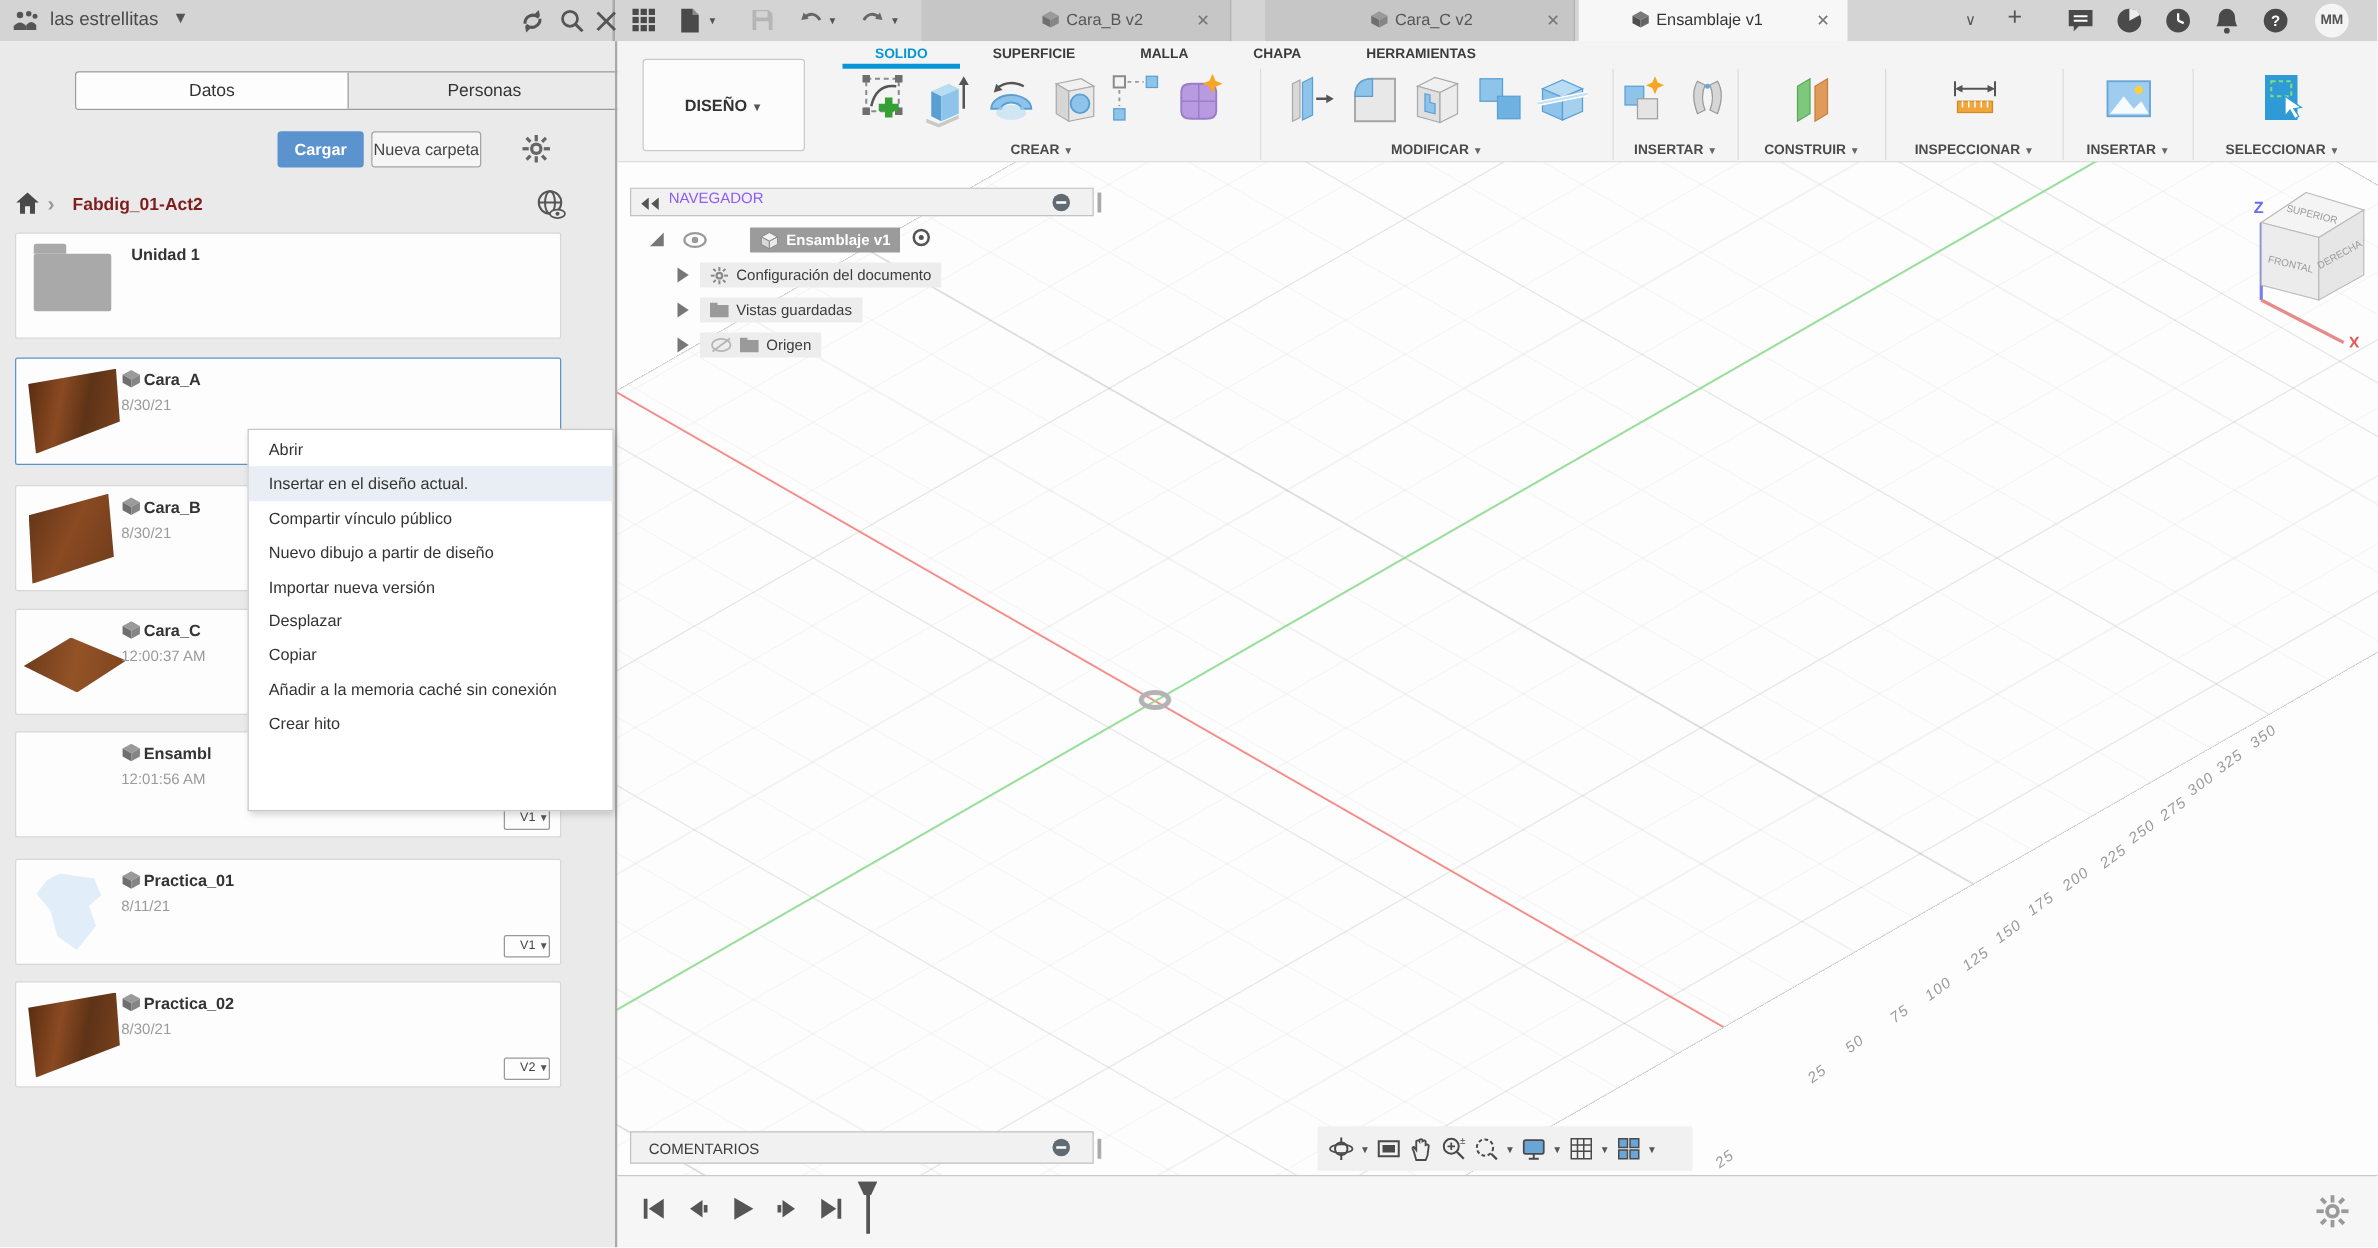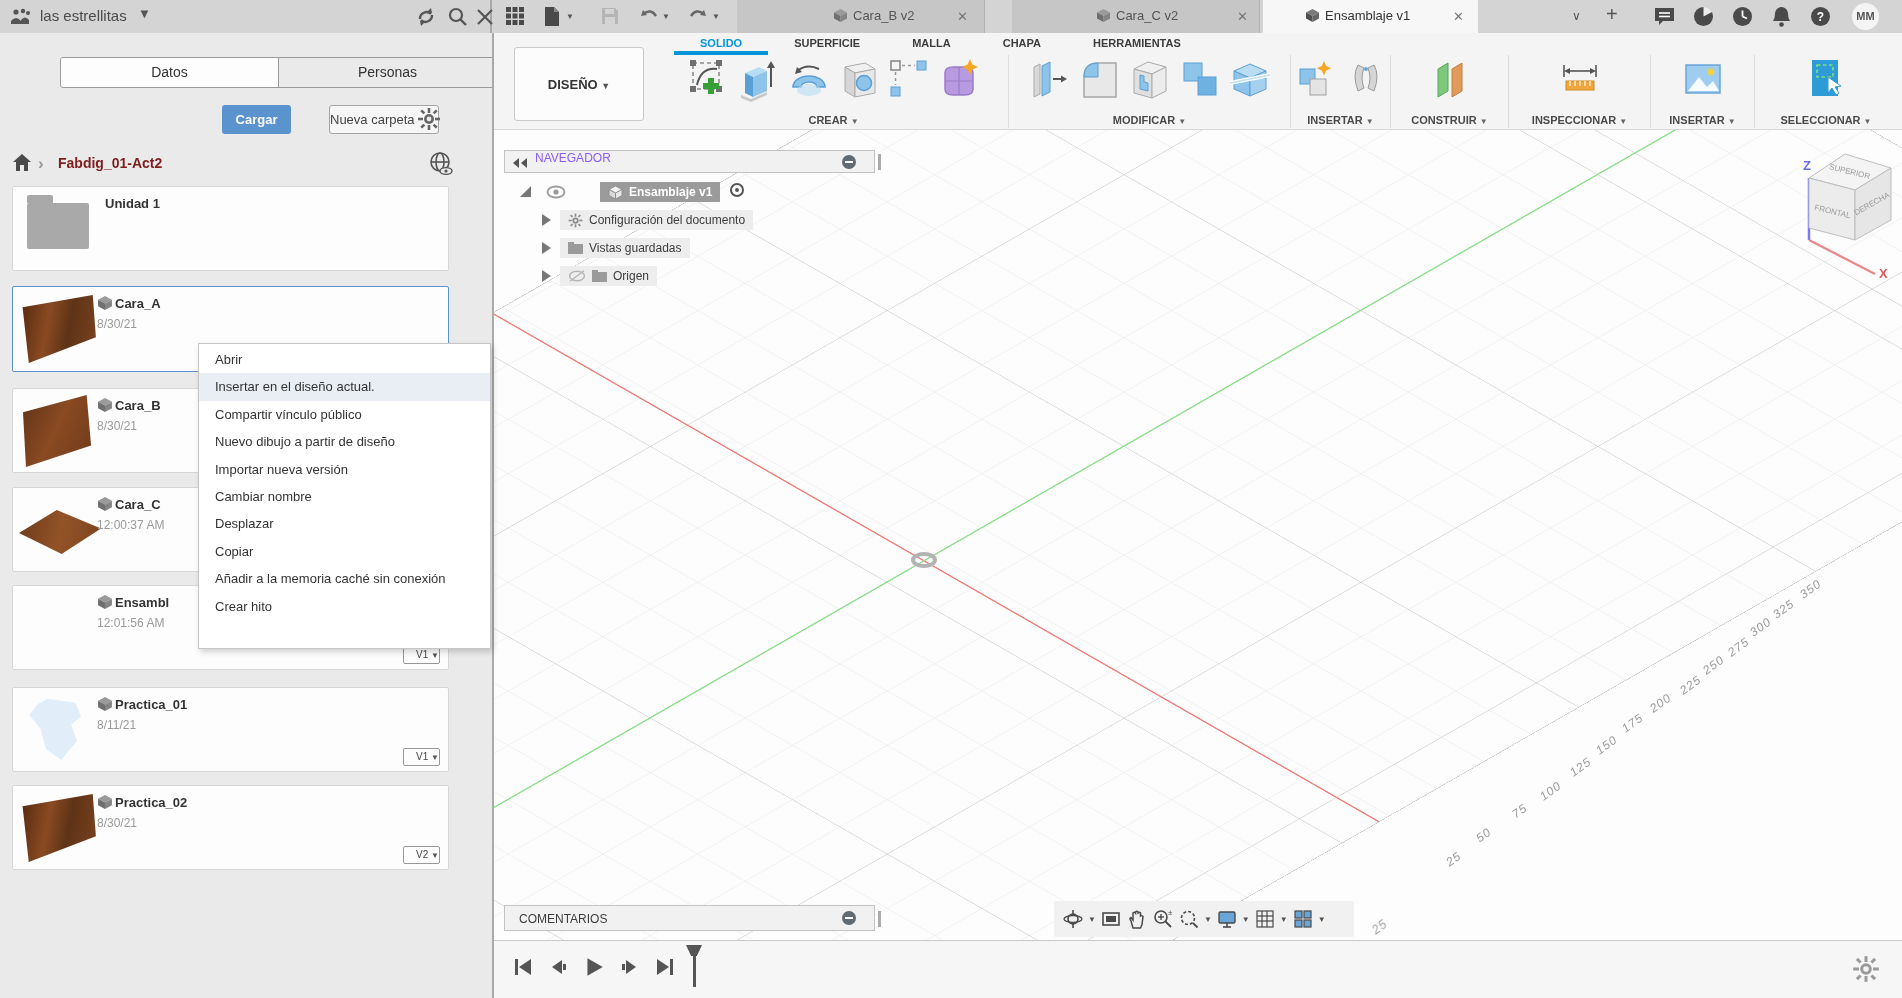--- a/index.html
+++ b/index.html
@@ -21,21 +21,21 @@
   .cube-glyph { display:inline-block; }
   .tb-right-ic { position:absolute; top:5px; width:24px; height:24px; }
   .avatar { position:absolute; left:1852px; top:3px; width:27px; height:27px; background:#f4f4f4; border-radius:50%; text-align:center; line-height:27px; font-size:11px; font-weight:bold; color:#555; }
 
   
   .left-panel { position:absolute; left:0; top:33px; width:492px; height:965px; background:#eaeaea; }
   .seg { position:absolute; left:12px; top:24px; width:437px; height:31px; border:1px solid #9a9a9a; border-radius:3px; display:flex; overflow:hidden;margin-left:48px; }
   .seg > div { flex:1; text-align:center; line-height:29px; font-size:14px; color:#333; }
   .seg .on { background:#fdfdfd; border-right:1px solid #9a9a9a; }
   .btn-blue { position:absolute; left:222px; top:72px; width:69px; height:29px; background:#5b93cf; border-radius:3px; color:#fff; font-weight:bold; font-size:13px; text-align:center; line-height:29px; }
-  .btn-plain { position:absolute; left:297px; top:72px; width:110px; height:29px; background:#f6f6f6; border:1px solid #a5a5a5; border-radius:3px; color:#444; font-size:13px; line-height:27px;margin-left:32px; }
+  .btn-plain { position:absolute; left:297px; top:72px; width:88px; height:29px; background:#f6f6f6; border:1px solid #a5a5a5; border-radius:3px; color:#444; font-size:13px; text-align:center; line-height:27px; }
   .gear-ic { position:absolute; left:417px; top:74px; }
   .crumb { position:absolute; left:12px; top:120px; width:468px; height:24px; }
   .crumb-sep { position:absolute; left:26px; top:1px; color:#999; font-size:17px; font-weight:bold; }
   .crumb-name { position:absolute; left:46px; top:2px; font-size:14px; font-weight:bold; color:#7f1d1d; }
   .globe-ic { position:absolute; left:416px; top:-2px; }
   .card { position:absolute; left:12px; width:437px; height:85px; background:#fdfdfd; border:1px solid #d7d7d7; border-radius:2px; }
   .card.sel { border:1px solid #5b93cf; }
   .thumbzone { position:absolute; left:0; top:0; width:92px; height:83px; }
   .card-title { position:absolute; left:102px; top:9px; font-size:13px; font-weight:bold; color:#333; }
   .card-title-i { position:absolute; left:84px; top:8px; }
@@ -425,21 +425,20 @@
   </div>
 
   <div class="vdivider"></div>
 
   <div class="ctx">
     <div class="ctx-item">Abrir</div>
     <div class="ctx-item hl">Insertar en el diseño actual.</div>
     <div class="ctx-item">Compartir vínculo público</div>
     <div class="ctx-item">Nuevo dibujo a partir de diseño</div>
     <div class="ctx-item">Importar nueva versión</div>
-    <div class="ctx-item">Cambiar nombre</div>
     <div class="ctx-item">Desplazar</div>
     <div class="ctx-item">Copiar</div>
     <div class="ctx-item">Añadir a la memoria caché sin conexión</div>
     <div class="ctx-item">Crear hito</div>
   </div>
 
   <div class="design">
 
     <div class="ribbon">
       <div class="design-btn"><span>DISEÑO</span> <span style="font-size:9px;color:#555">▼</span></div>

